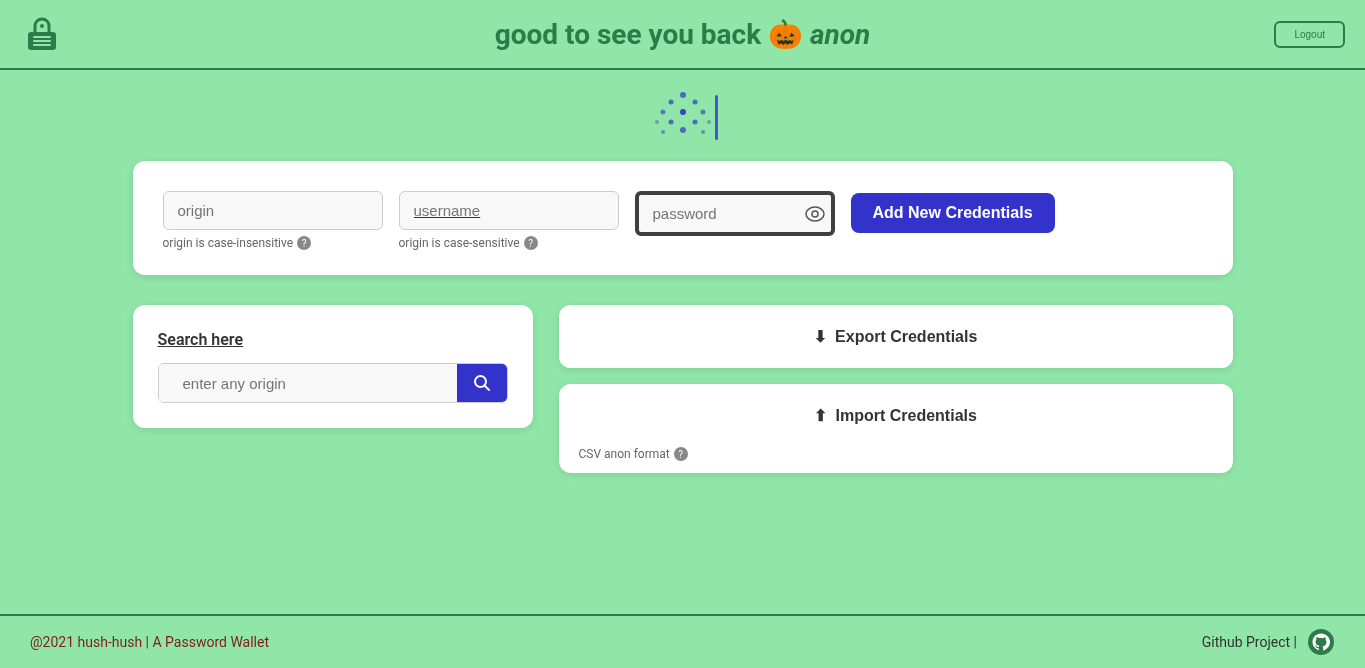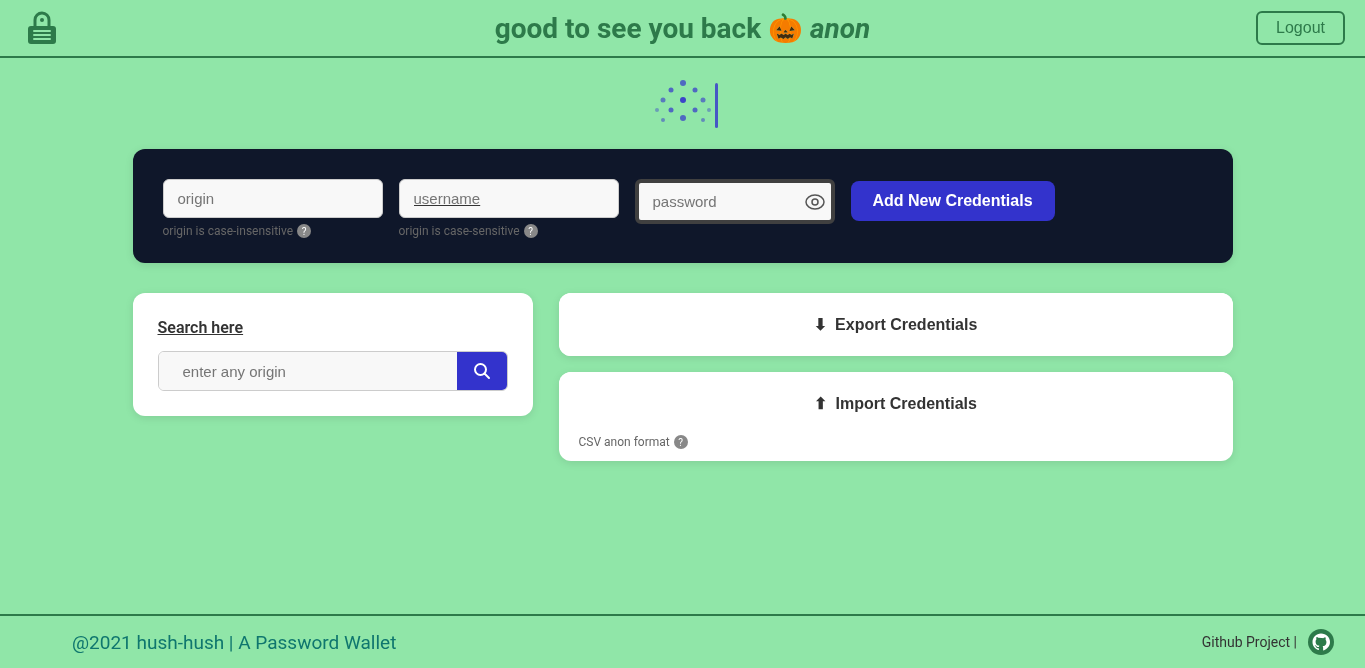--- a/index.html
+++ b/index.html
@@ -9,21 +9,21 @@
       min-height: 668px;
       display: flex;
       flex-direction: column;
     }
 
     
     .header {
       background-color: #90e6a8;
       border-bottom: 2px solid #2d7a4a;
       padding: 7px 20px;
-      height: 58px;
+      height: 70px;
       display: flex;
       align-items: center;
       justify-content: space-between;
       position: relative;
     }
     .header-logo {
       display: flex;
       align-items: center;
       gap: 6px;
     }
@@ -43,37 +43,37 @@
     .header-title span.username {
       color: #2d7a4a;
       font-style: italic;
     }
     .logout-btn {
       border: 2px solid #2d7a4a;
       background: transparent;
       color: #2d7a4a;
       padding: 6px 18px;
       border-radius: 6px;
-      font-size: 16px;
+      font-size: 10px;
       cursor: pointer;
       font-weight: 500;
     }
 
     
     .main {
       flex: 1;
       padding: 20px 30px 20px 30px;
       display: flex;
       flex-direction: column;
       align-items: center;
     }
 
     
     .credentials-card {
-      background: #0f172a;
+      background: #ffffff;
       border-radius: 12px;
       padding: 30px 30px 25px 30px;
       width: 100%;
       max-width: 1100px;
       box-shadow: 0 2px 8px rgba(0,0,0,0.1);
       margin-bottom: 30px;
     }
     .credentials-form {
       display: flex;
       align-items: flex-start;
@@ -251,23 +251,22 @@
     
     .footer {
       background: #90e6a8;
       border-top: 2px solid #2d7a4a;
       padding: 12px 30px;
       display: flex;
       align-items: center;
       justify-content: space-between;
     }
     .footer-left {
-      font-size: 19px;
-      color: #0f766e;
-      margin-left: 42px;
+      font-size: 14px;
+      color: #7f1d1d;
     }
     .footer-right {
       display: flex;
       align-items: center;
       gap: 10px;
       font-size: 14px;
       color: #333;
     }
     .github-link {
       display: flex;

